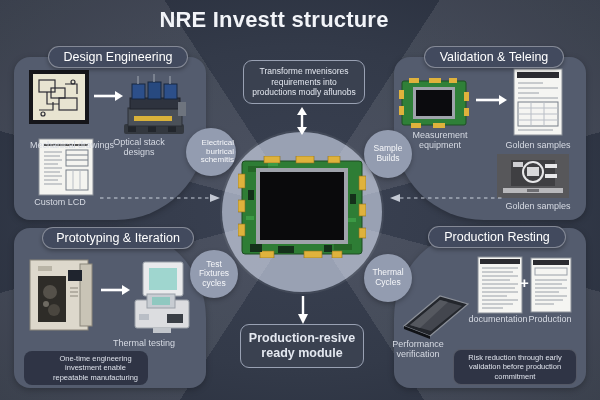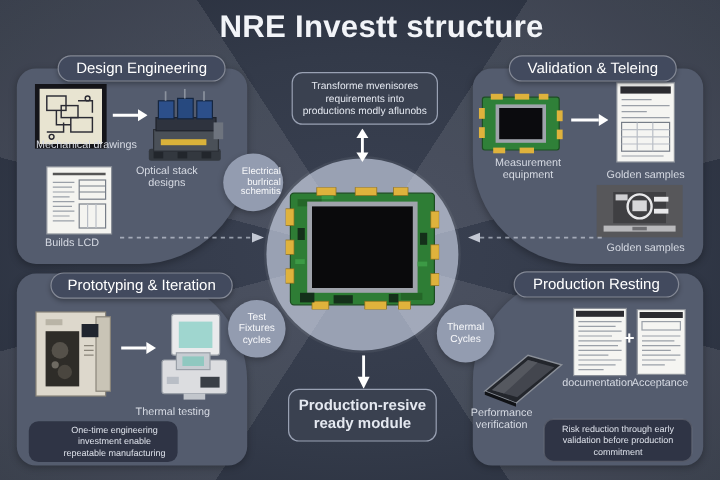--- a/index.html
+++ b/index.html
@@ -2,21 +2,21 @@
 <html><head>
 <meta charset="utf-8">
 <style>
   html,body{margin:0;padding:0;background:#20242f;}
   #stage{
     position:relative;width:600px;height:400px;overflow:hidden;
     font-family:"Liberation Sans",sans-serif;
     background:radial-gradient(ellipse at 50% 52%, #3a4152 0%, #333a49 55%, #272d3b 100%);
   }
   .abs{position:absolute;}
-  #title{left:0;top:7px;width:548px;text-align:center;color:#f2f4f8;font-size:26px;font-weight:bold;letter-spacing:.2px;z-index:6;margin-left:44px;}
+  #title{left:0;top:7px;width:548px;text-align:center;color:#f2f4f8;font-size:22px;font-weight:bold;letter-spacing:.2px;z-index:6;}
   
   #center-circle{left:222px;top:132px;width:160px;height:160px;border-radius:50%;background:#99a1b3;z-index:1;box-shadow:0 0 0 2px rgba(255,255,255,0.06);}
   #beams{left:0;top:0;width:600px;height:400px;z-index:2;
     background:conic-gradient(from 0deg at 302px 212px,
       rgba(255,255,255,0) 0deg 33deg,  rgba(255,255,255,0.09) 33deg 75deg,
       rgba(255,255,255,0) 75deg 105deg, rgba(255,255,255,0.09) 105deg 147deg,
       rgba(255,255,255,0) 147deg 213deg, rgba(255,255,255,0.09) 213deg 255deg,
       rgba(255,255,255,0) 255deg 285deg, rgba(255,255,255,0.09) 285deg 327deg,
       rgba(255,255,255,0) 327deg 360deg);}
   .panel{background:#545c6e;z-index:3;box-shadow:0 2px 6px rgba(0,0,0,0.25);}
@@ -90,21 +90,21 @@
       <rect x="10" y="24" width="50" height="11" fill="#2e333e" stroke="#1e222b"></rect>
       <rect x="12" y="10" width="13" height="15" fill="#2c4f8a" stroke="#16263f"></rect>
       <rect x="28" y="8" width="13" height="17" fill="#27497f" stroke="#16263f"></rect>
       <rect x="44" y="10" width="13" height="15" fill="#2c4f8a" stroke="#16263f"></rect>
       <line x1="18" y1="2" x2="18" y2="10" stroke="#8b929e" stroke-width="1.4"></line>
       <line x1="34" y1="0" x2="34" y2="8" stroke="#8b929e" stroke-width="1.4"></line>
       <line x1="50" y1="2" x2="50" y2="10" stroke="#8b929e" stroke-width="1.4"></line>
       <rect x="58" y="28" width="8" height="14" fill="#6e747e"></rect>
     </svg>
   </div>
-  <div class="abs label" style="left:22px;top:115px;width:100px;">Mechanical drawings</div>
+  <div class="abs label" style="left:22px;top:140px;width:100px;">Mechanical drawings</div>
   <div class="abs label" style="left:104px;top:137px;width:70px;">Optical stack designs</div>
   <div class="abs img" style="left:38px;top:138px;">
     <svg width="56" height="58" viewBox="0 0 56 58">
       <rect x="1" y="1" width="54" height="56" fill="#f4f4f0" stroke="#8a8f98"></rect>
       <line x1="6" y1="7" x2="50" y2="7" stroke="#555" stroke-width="2"></line>
       <g stroke="#9aa0a8" stroke-width="1">
         <line x1="6" y1="14" x2="24" y2="14"></line>
           <line x1="6" y1="18" x2="22" y2="18"></line>
           <line x1="6" y1="22" x2="24" y2="22"></line>
         <line x1="6" y1="26" x2="20" y2="26"></line>
@@ -115,21 +115,21 @@
           <line x1="6" y1="46" x2="24" y2="46"></line>
       </g>
       <rect x="28" y="12" width="22" height="16" fill="none" stroke="#777e88"></rect>
       <line x1="28" y1="17" x2="50" y2="17" stroke="#777e88"></line>
         <line x1="28" y1="22" x2="50" y2="22" stroke="#777e88"></line>
       <rect x="28" y="32" width="22" height="20" fill="none" stroke="#777e88"></rect>
       <line x1="35" y1="32" x2="35" y2="52" stroke="#b9bec6"></line>
         <line x1="42" y1="32" x2="42" y2="52" stroke="#b9bec6"></line>
     </svg>
   </div>
-  <div class="abs label" style="left:10px;top:197px;width:100px;">Builds LCD</div>
+  <div class="abs label" style="left:10px;top:197px;width:100px;">Custom LCD</div>
   <div class="abs img" style="left:98px;top:193px;">
     <svg width="124" height="10" viewBox="0 0 124 10">
         <line x1="2" y1="5" x2="112" y2="5" stroke="rgba(230,235,245,0.55)" stroke-width="1.6" stroke-dasharray="3.5 3.5"></line>
         <polygon points="112,1 122,5 112,9" fill="rgba(230,235,245,0.8)"></polygon>
       </svg>
   </div>
   <div class="abs bubble" style="left:186px;top:128px;width:50px;height:48px;text-align:right;">Electrical burlrical schemitis</div>
 
   <div class="abs img" style="left:399px;top:78px;">
     <svg width="70" height="50" viewBox="0 0 70 50">
@@ -189,20 +189,21 @@
         <rect x="30" y="35" width="12" height="3" fill="#6e6e72"></rect>
     </svg>
   </div>
   <div class="abs label" style="left:493px;top:201px;width:90px;">Golden samples</div>
   <div class="abs img" style="left:388px;top:193px;">
     <svg width="116" height="10" viewBox="0 0 116 10">
         <line x1="12" y1="5" x2="114" y2="5" stroke="rgba(230,235,245,0.55)" stroke-width="1.6" stroke-dasharray="3.5 3.5"></line>
         <polygon points="12,1 2,5 12,9" fill="rgba(230,235,245,0.8)"></polygon>
       </svg>
   </div>
+  <div class="abs bubble" style="left:364px;top:130px;width:48px;height:48px;font-size:8.5px;">Sample Builds</div>
 
   <div class="abs img" style="left:26px;top:254px;">
     <svg width="72" height="80" viewBox="0 0 72 80">
       <rect x="4" y="6" width="58" height="70" fill="#ddd8cc" stroke="#8a857a"></rect>
       <rect x="54" y="10" width="12" height="62" fill="#c9c4b6" stroke="#8a857a"></rect>
       <rect x="12" y="22" width="28" height="46" fill="#2e2c28"></rect>
       <circle cx="24" cy="38" r="7" fill="#55514a"></circle>
         <circle cx="28" cy="56" r="6" fill="#4a463f"></circle>
       <circle cx="20" cy="50" r="3" fill="#6e6a62"></circle>
       <rect x="42" y="16" width="14" height="11" fill="#1f242e"></rect>
@@ -273,21 +274,21 @@
           <line x1="5" y1="27" x2="32" y2="27"></line>
           <line x1="5" y1="31" x2="37" y2="31"></line>
         <line x1="5" y1="35" x2="29" y2="35"></line>
           <line x1="5" y1="39" x2="37" y2="39"></line>
           <line x1="5" y1="43" x2="33" y2="43"></line>
         <line x1="5" y1="47" x2="24" y2="47"></line>
       </g>
     </svg>
   </div>
   <div class="abs label" style="left:458px;top:314px;width:80px;">documentation</div>
-  <div class="abs label" style="left:520px;top:314px;width:60px;">Acceptance</div>
+  <div class="abs label" style="left:520px;top:314px;width:60px;">Production</div>
   <div class="abs notebox" style="left:453px;top:349px;width:124px;height:36px;border:1px solid rgba(255,255,255,0.18);">Risk reduction through early validation before production commitment</div>
   <div class="abs bubble" style="left:364px;top:254px;width:48px;height:48px;font-size:8.5px;">Thermal Cycles</div>
 
   <div class="abs ctrbox" id="top-note">Transforme mvenisores requirements into productions modly aflunobs</div>
   <div class="abs img" style="left:294px;top:107px;z-index:5;">
     <svg width="16" height="28" viewBox="0 0 16 28">
       <line x1="8" y1="6" x2="8" y2="22" stroke="#fff" stroke-width="2.4"></line>
       <polygon points="8,0 3,8 13,8" fill="#fff"></polygon>
         <polygon points="8,28 3,20 13,20" fill="#fff"></polygon>
     </svg>

